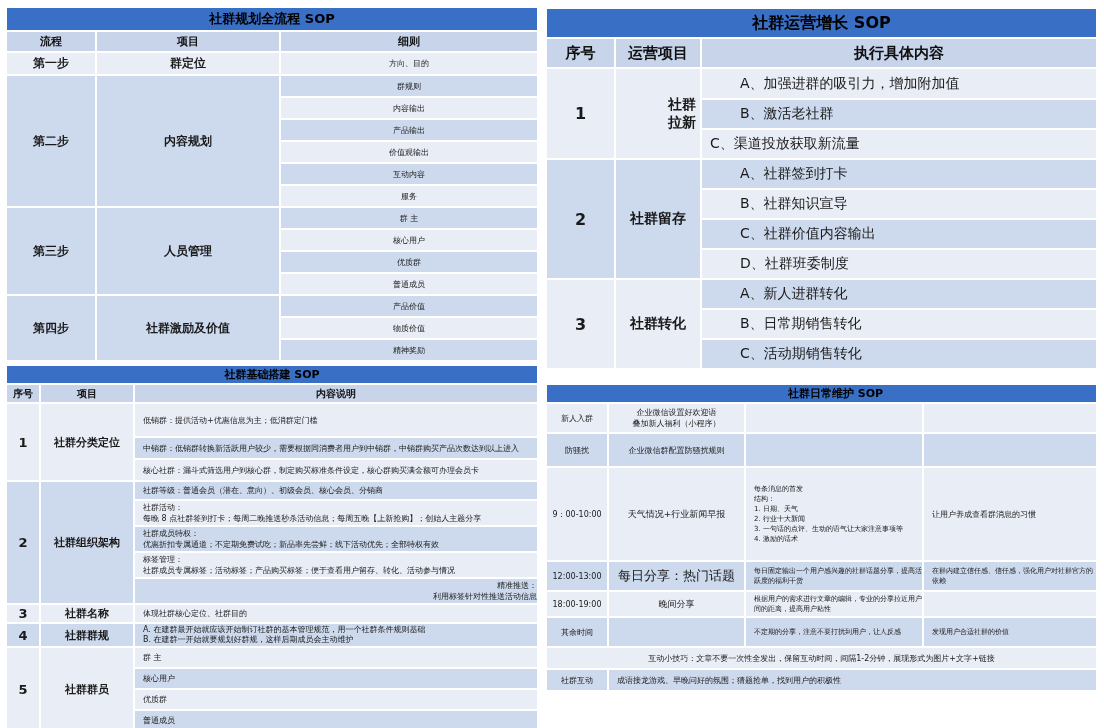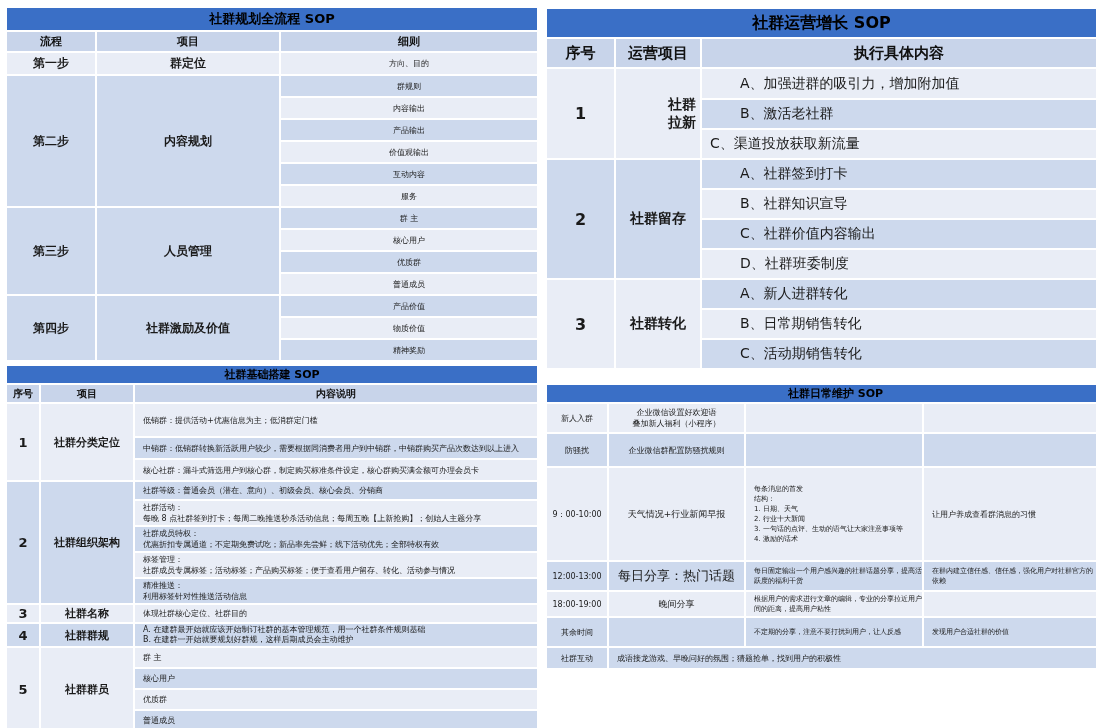--- a/index.html
+++ b/index.html
@@ -127,21 +127,21 @@
         </tr>
     <tr>
           <td class="da l pre" style="height:24px;line-height:11px;">社群成员特权：
 优惠折扣专属通道；不定期免费试吃；新品率先尝鲜；线下活动优先；全部特权有效</td>
         </tr>
     <tr>
           <td class="lt l pre" style="height:24px;line-height:11px;">标签管理：
 社群成员专属标签；活动标签；产品购买标签；便于查看用户留存、转化、活动参与情况</td>
         </tr>
     <tr>
-          <td class="da l pre" style="height:24px;line-height:11px;">精准推送：
+          <td class="da l pre" style="height:24px;line-height:11px;text-align:right;">精准推送：
 利用标签针对性推送活动信息</td>
         </tr>
     <tr>
       <td class="lt c b" style="height:17px;font-size:13px;">3</td>
       <td class="lt c b" style="font-size:11px;">社群名称</td>
       <td class="lt l">体现社群核心定位、社群目的</td>
     </tr>
     <tr>
       <td class="da c b" style="height:22px;font-size:13px;">4</td>
       <td class="da c b" style="font-size:11px;">社群群规</td>
@@ -275,18 +275,21 @@
       <td class="lt l" style="font-size:7px;line-height:10px;margin-top:24px;">根据用户的需求进行文章的编辑，专业的分享拉近用户间的距离，提高用户粘性</td>
       <td class="lt l"></td>
     </tr>
     <tr>
       <td class="da c" style="height:28px;">其余时间</td>
       <td class="da c"></td>
       <td class="da l" style="font-size:7px;line-height:10px;">不定期的分享，注意不要打扰到用户，让人反感</td>
       <td class="da l" style="font-size:7px;">发现用户合适社群的价值</td>
     </tr>
     <tr>
+      <td colspan="4" class="lt c" style="height:20px;">互动小技巧：文章不要一次性全发出，保留互动时间，间隔1-2分钟，展现形式为图片+文字+链接</td>
+    </tr>
+    <tr>
       <td class="da c" style="height:20px;">社群互动</td>
       <td colspan="3" class="da l">成语接龙游戏、早晚问好的氛围；猜题抢单，找到用户的积极性</td>
     </tr>
   </tbody>
     </table>
 </div>
 
 </body></html>

